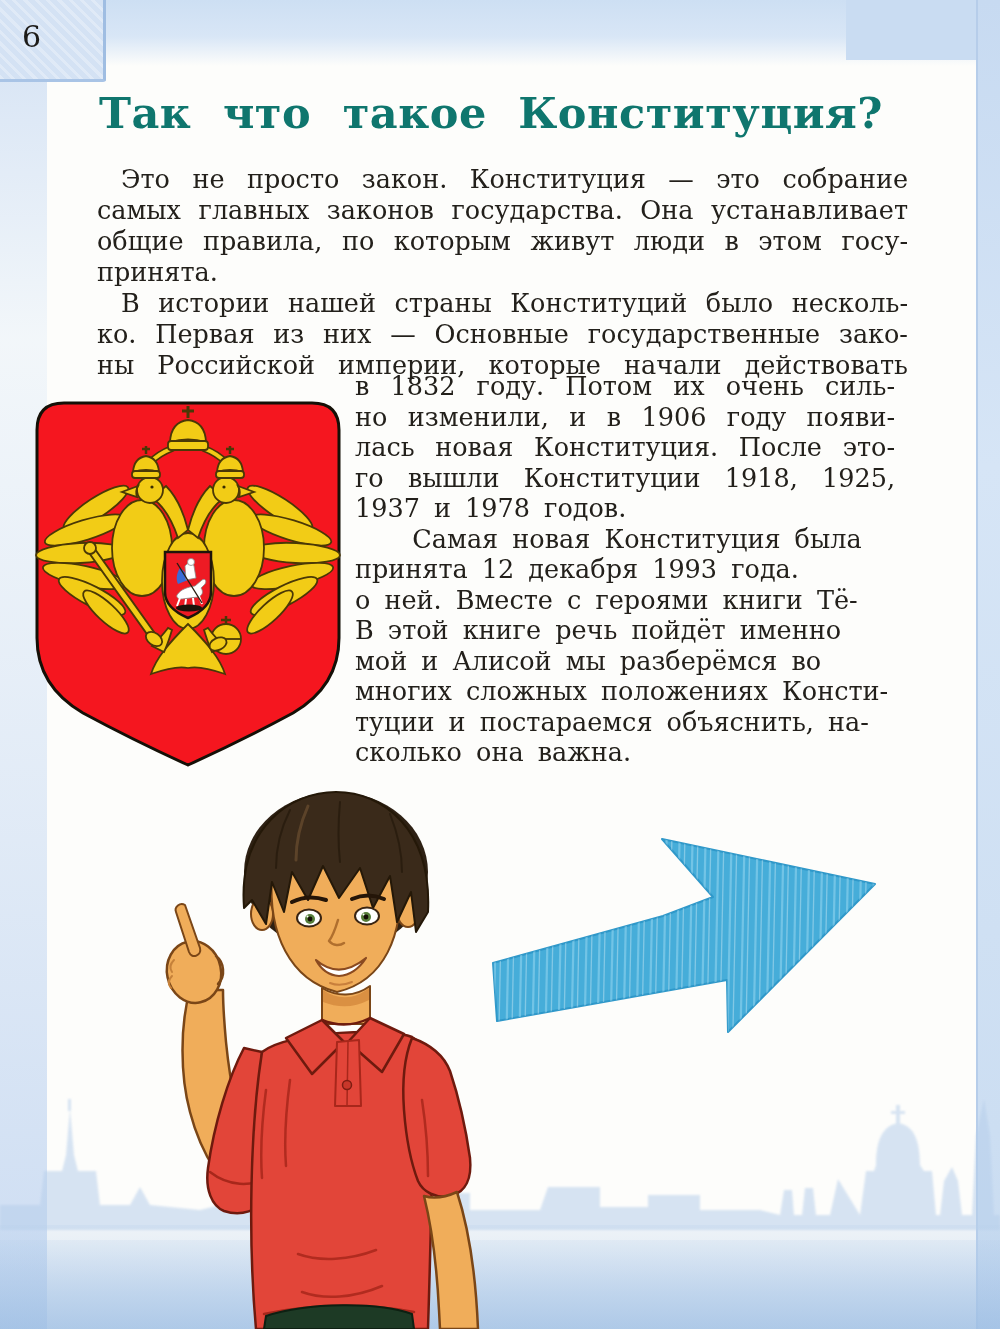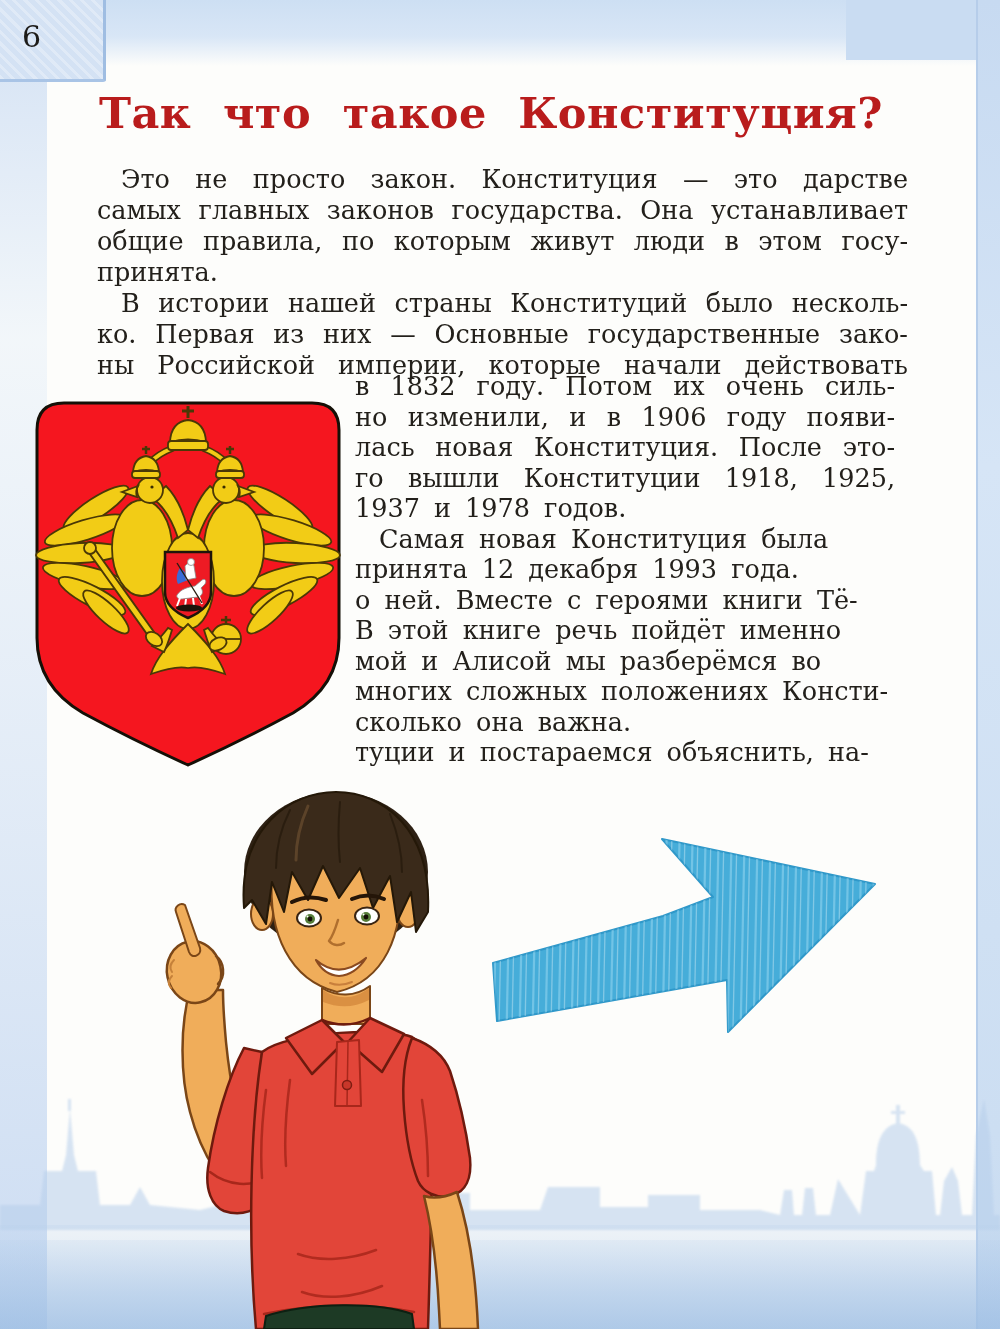--- a/index.html
+++ b/index.html
@@ -26,21 +26,21 @@
     background:linear-gradient(180deg,rgba(183,207,235,.18) 0%,rgba(168,196,231,.5) 60%,rgba(156,188,227,.62) 100%);}
   
   .pagenum{position:absolute;left:22px;top:19px;font-size:30px;color:#1d1b18;}
   .heading{position:absolute;left:99px;top:88px;font-size:43px;font-weight:bold;
     word-spacing:16px;letter-spacing:.5px;white-space:nowrap;}
   .block{position:absolute;color:#23201b;font-size:25.5px;}
   .block-a{left:97px;top:164px;width:811px;line-height:31px;}
   .block-b{left:355px;top:371px;width:540px;line-height:30.5px;}
   .tl{word-spacing:6px;}
   .tl.jl{text-align:justify;text-align-last:justify;word-spacing:normal;}
-  .tl.il{text-indent:24px;}
+  .tl.il{text-indent:24px;text-align:center;}
   
   .art{position:absolute;}
   .coat{left:30px;top:396px;}
   .skyline{left:0;top:1075px;}
   .boy{left:140px;top:780px;}
   .arrow{left:478px;top:818px;}
 </style>
 </head>
 <body>
 
@@ -73,45 +73,45 @@
                L952,92 L958,106 L962,140 L972,140 L976,60 L984,24 L990,60 L994,140 L1000,140 L1000,155 Z"></path>
       <rect x="896" y="30" width="4" height="20"></rect>
       <rect x="891" y="36" width="14" height="3"></rect>
       <rect x="68" y="24" width="3" height="12"></rect>
     </g>
     <rect x="0" y="150" width="1000" height="104" fill="url(#washgrad)"></rect>
   </svg>
 
   <div class="pagenum">6</div>
 
-  <h1 class="heading" style="color:#b91c1c;margin:0;">Так что такое Конституция?</h1>
+  <h1 class="heading" style="color:#0f766e;margin:0;">Так что такое Конституция?</h1>
 
   <div class="block block-a">
-      <div class="tl jl il">Это не просто закон. Конституция — это дарстве</div>
+      <div class="tl jl il">Это не просто закон. Конституция — это собрание</div>
       <div class="tl jl">самых главных законов государства. Она устанавливает</div>
       <div class="tl jl">общие правила, по которым живут люди в этом госу-</div>
       <div class="tl">принята.</div>
       <div class="tl jl il">В истории нашей страны Конституций было несколь-</div>
       <div class="tl jl">ко. Первая из них — Основные государственные зако-</div>
       <div class="tl jl">ны Российской империи, которые начали действовать</div>
     </div>
   <div class="block block-b">
       <div class="tl jl">в 1832 году. Потом их очень силь-</div>
       <div class="tl jl">но изменили, и в 1906 году появи-</div>
       <div class="tl jl">лась новая Конституция. После это-</div>
       <div class="tl jl">го вышли Конституции 1918, 1925,</div>
       <div class="tl">1937 и 1978 годов.</div>
       <div class="tl il">Самая новая Конституция была</div>
       <div class="tl">принята 12 декабря 1993 года.</div>
       <div class="tl">о ней. Вместе с героями книги Тё-</div>
       <div class="tl">В этой книге речь пойдёт именно</div>
       <div class="tl">мой и Алисой мы разберёмся во</div>
       <div class="tl">многих сложных положениях Консти-</div>
+      <div class="tl">туции и постараемся объяснить, на-</div>
       <div class="tl">сколько она важна.</div>
-      <div class="tl">туции и постараемся объяснить, на-</div>
     </div>
 
   <svg class="art coat" width="316" height="376" viewBox="0 0 316 376">
     <path d="M34,7 H282 Q309,7 309,34 V242 Q309,290 263,317 Q213,344 158,369 Q103,344 53,317 Q7,290 7,242 V34 Q7,7 34,7 Z" fill="#f5161f" stroke="#151007" stroke-width="3"></path>
     <g fill="#f2cc16" stroke="#4a3806" stroke-width="1.8">
 
       <ellipse cx="66" cy="112" rx="38" ry="10" transform="rotate(-33 66 112)"></ellipse>
       <ellipse cx="55" cy="134" rx="42" ry="10" transform="rotate(-17 55 134)"></ellipse>
       <ellipse cx="50" cy="157" rx="44" ry="10" transform="rotate(-3 50 157)"></ellipse>
       <ellipse cx="54" cy="180" rx="42" ry="10" transform="rotate(12 54 180)"></ellipse>

